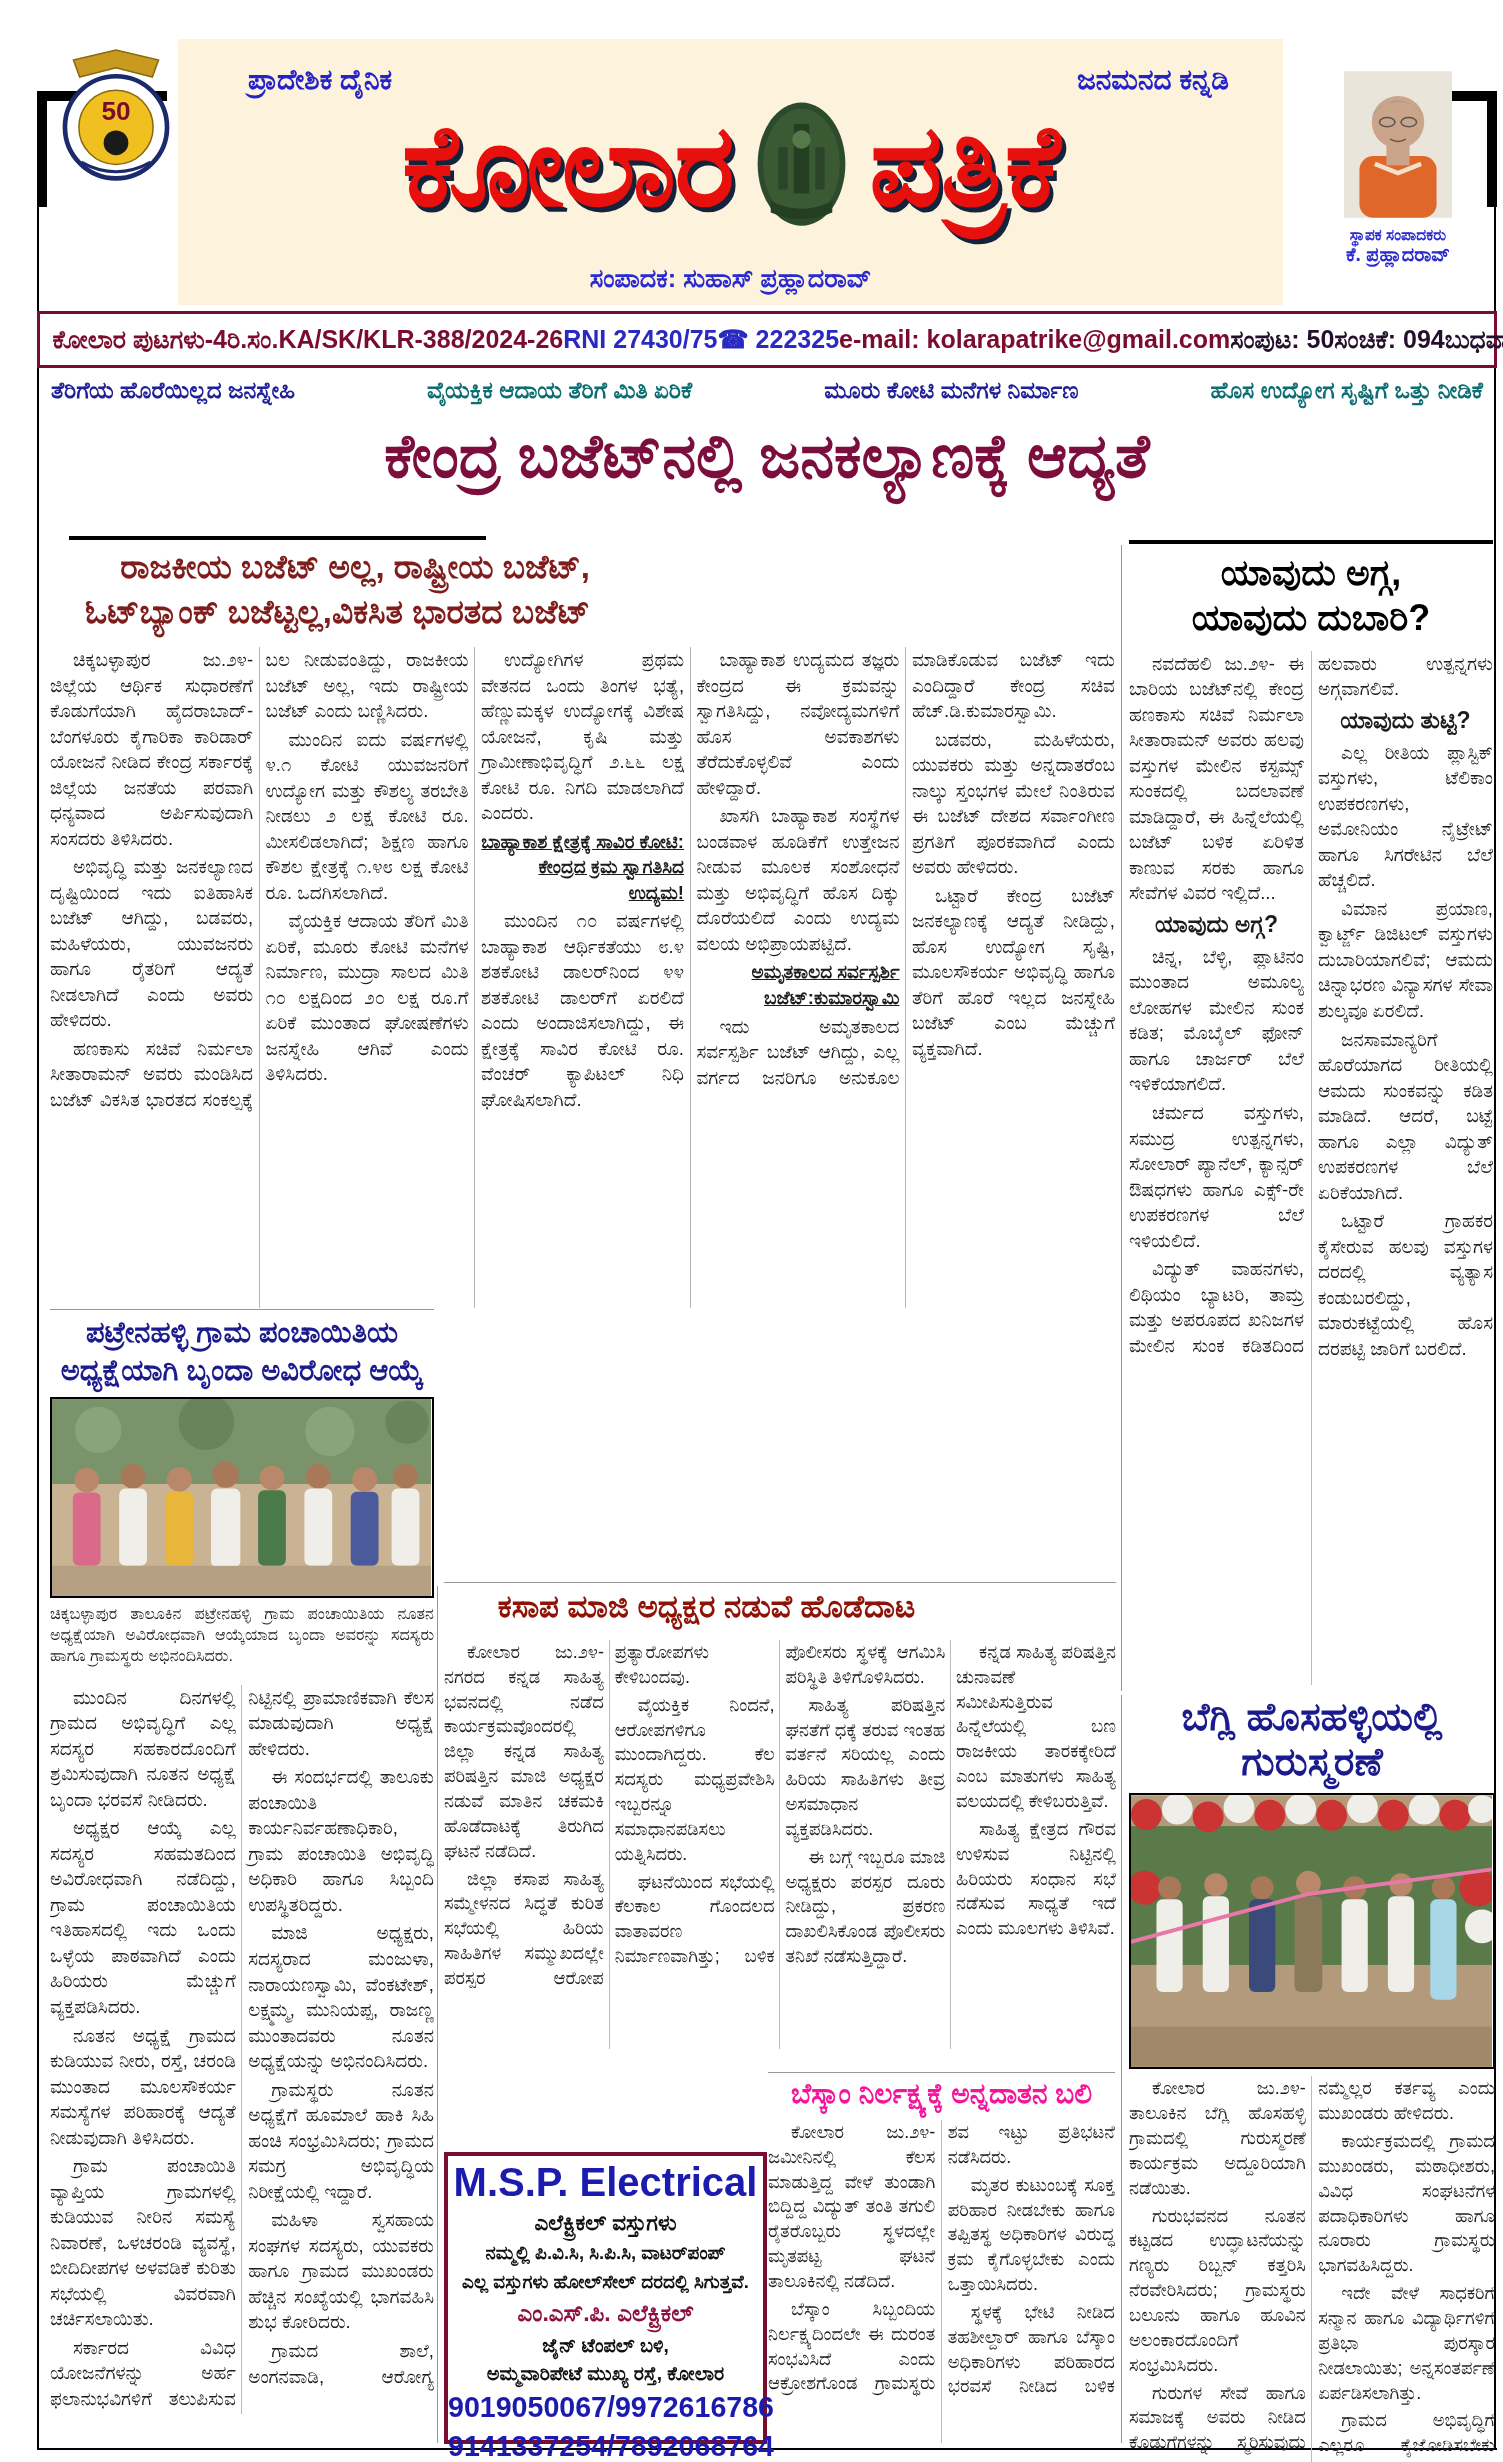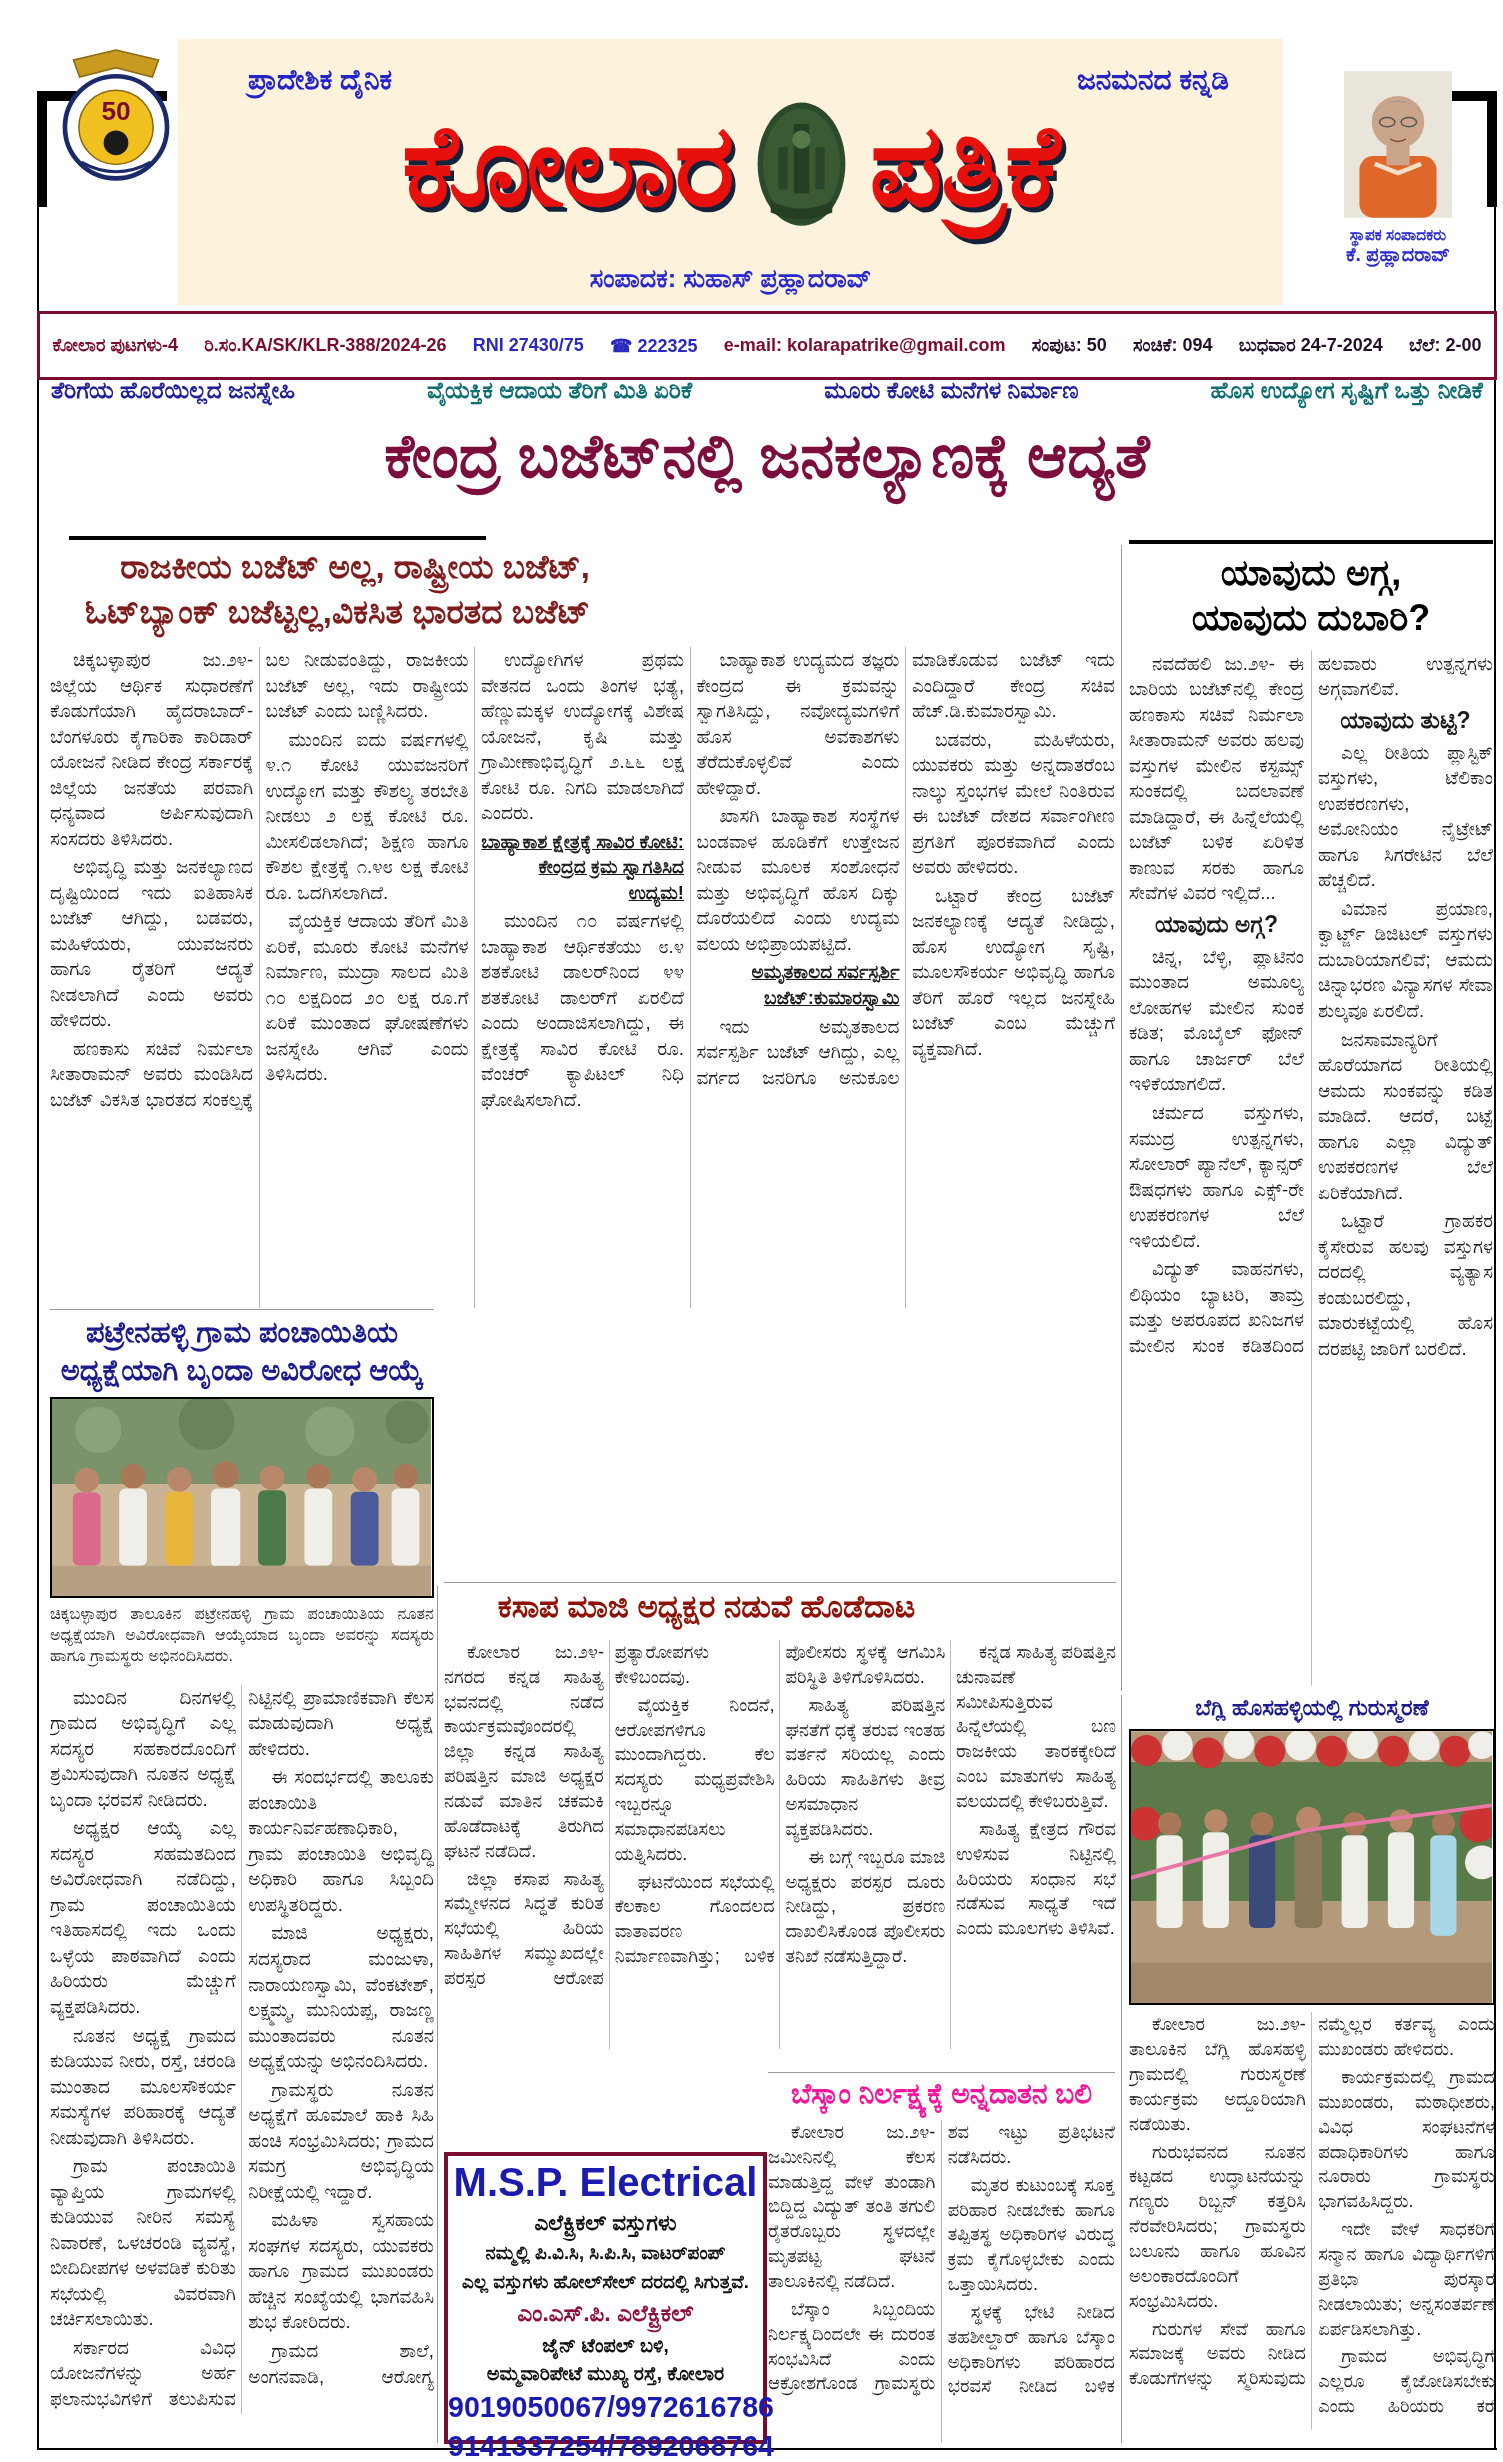--- a/index.html
+++ b/index.html
@@ -13,23 +13,23 @@
   .mast-title-row{position:absolute;left:0;top:62px;width:100%;display:flex;align-items:center;justify-content:center;gap:21.6px;}
   .mast-title{font-size:114px;font-weight:bold;color:#e8100c;line-height:1;
               text-shadow:3.9px 4.6px 0 #14233c;letter-spacing:-1.5px;}
   .editor-line{position:absolute;left:0;bottom:10.8px;width:100%;text-align:center;
                font-size:25.5px;font-weight:bold;color:#2a2ad0;}
   .logo-badge{position:absolute;left:58px;top:46px;width:116px;height:151px;}
   .founder{position:absolute;left:1337px;top:71px;width:122px;text-align:center;}
   .founder-label{font-size:15.4px;font-weight:bold;color:#2a2ad0;margin-top:4.6px;}
   .founder-name{font-size:19.3px;font-weight:bold;color:#2a2ad0;}
   
-  .infobar{position:absolute;left:37px;top:311px;width:1460px;height:69px;border:3.1px solid #7a0c2e;
+  .infobar{position:absolute;left:37px;top:311px;width:1460px;height:57px;border:3.1px solid #7a0c2e;
            box-sizing:border-box;display:flex;align-items:center;justify-content:space-between;
-           padding:0 12.4px;font-size:18px;font-weight:bold;white-space:nowrap;}
+           padding:0 12.4px;font-size:25px;font-weight:bold;white-space:nowrap;}
   .ib-maroon{color:#7a0c2e;} .ib-blue{color:#2a2ac0;} .ib-dark{color:#24102c;}
   
   .kickers{position:absolute;left:37px;top:377px;width:1460px;display:flex;justify-content:space-between;
            padding:0 14px;box-sizing:border-box;font-size:23px;font-weight:bold;}
   .k-navy{color:#20209a;} .k-teal{color:#0c6e72;}
   
   .headline{position:absolute;left:37px;top:424px;width:1460px;text-align:center;
             font-size:61px;font-weight:bold;color:#7c0e3e;line-height:1.05;}
   .rule{position:absolute;background:#000;}
   
@@ -67,21 +67,21 @@
       box-sizing:border-box;background:#fff;text-align:center;padding-top:4.6px;}
   .ad-title{font-size:40px;font-weight:bold;color:#1b1bb0;line-height:1.05;}
   .ad-line1{font-size:21.6px;font-weight:bold;color:#111;margin-top:7.7px;}
   .ad-line2,.ad-line3{font-size:18.5px;font-weight:bold;color:#111;margin-top:6.2px;}
   .ad-name{font-size:23px;font-weight:bold;color:#8e1040;margin-top:7.7px;}
   .ad-addr1{font-size:19.3px;font-weight:bold;color:#111;margin-top:7.7px;}
   .ad-addr2{font-size:19.3px;font-weight:bold;color:#111;margin-top:6.2px;}
   .ad-phone{font-size:28.6px;font-weight:bold;color:#1b1bb0;line-height:1.15;margin-top:6.2px;}
   
   .bengli{position:absolute;left:1129px;top:1695px;width:366px;}
-  .bengli-head{font-size:22px;font-weight:bold;color:#1b1b8e;text-align:center;}
+  .bengli-head{font-size:39px;font-weight:bold;color:#1b1b8e;text-align:center;}
   .bengli-body{margin-top:7.7px;column-count:2;column-gap:12.4px;column-rule:0.8px solid #bbb;height:417px;overflow:hidden;font-size:18px;}
   .vline{position:absolute;width:0.8px;background:#999;}
   .hline{position:absolute;height:0.8px;background:#999;}
 </style>
 </head>
 <body>
 
 <div class="page">
 
   <div class="frame" style="left:37px;top:91px;width:2.3px;height:2359px;"></div>

